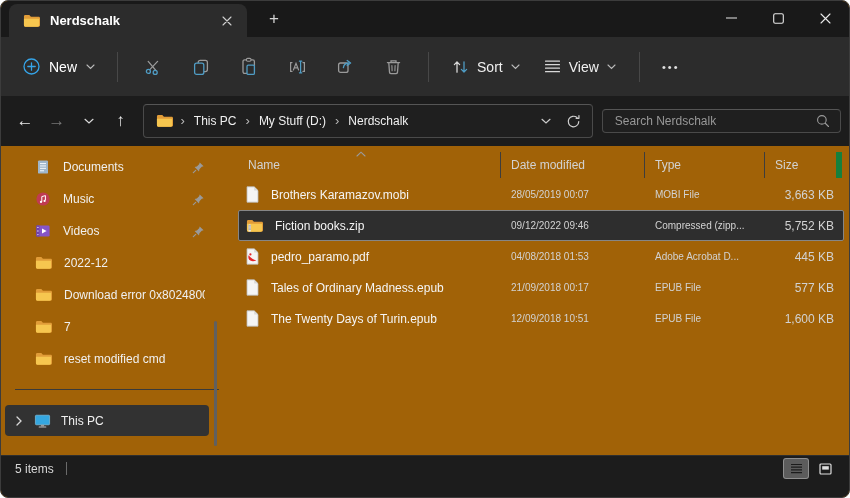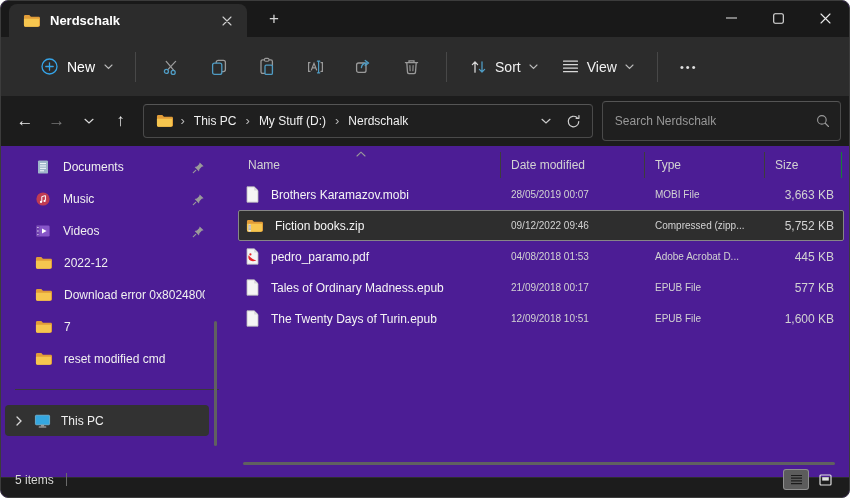--- a/index.html
+++ b/index.html
@@ -1,33 +1,33 @@
 <!DOCTYPE html>
 <html><head>
 <meta charset="utf-8">
 <style>
   * { margin:0; padding:0; box-sizing:border-box; }
   html,body { width:850px; height:498px; background:#ffffff; font-family:"Liberation Sans", sans-serif; }
   .window {
-    position:absolute; inset:0; background:#4c1d95; color:#e8e8e8;
+    position:absolute; inset:0; background:#a16207; color:#e8e8e8;
     border-radius:8px; overflow:hidden; border:1px solid #3c3c3c;
   }
   
   .tabstrip { position:relative; height:36px; background:#191919; display:flex; align-items:flex-end; }
   .tab {
     margin-left:8px; width:238px; height:33px; background:#2c2c2c;
     border-radius:8px 8px 0 0; display:flex; align-items:center; padding:0 8px 0 14px; gap:10px;
   }
   .tab-title { flex:1; font-size:13px; font-weight:700; color:#ffffff; white-space:nowrap; overflow:hidden; }
   .tab-close { width:24px; height:24px; display:flex; align-items:center; justify-content:center; border-radius:4px; cursor:default; }
   .newtab { width:30px; height:30px; margin:0 0 3px 12px; display:flex; align-items:center; justify-content:center; font-size:17px; color:#d4d4d4; border-radius:4px; }
   .win-controls { position:absolute; right:0; top:0; height:34px; display:flex; }
   .win-btn { width:47px; height:34px; display:flex; align-items:center; justify-content:center; }
   
-  .toolbar { height:59px; background:#2c2c2c; display:flex; align-items:center; padding:0 29px; }
+  .toolbar { height:59px; background:#2c2c2c; display:flex; align-items:center; padding:0 11px; }
   .tb-new { display:flex; align-items:center; gap:9px; padding:8px 11px; border-radius:5px; }
   .tb-new-label { font-size:14px; color:#ffffff; }
   .tb-divider { width:1px; height:30px; background:#484848; margin:0 11px; }
   .tb-icon-btn { width:48px; height:40px; display:flex; align-items:center; justify-content:center; border-radius:5px; }
   .tb-group { display:flex; align-items:center; gap:8px; padding:8px 12px; border-radius:5px; }
   .tb-group-label { font-size:14px; color:#f0f0f0; }
   .tb-more { width:40px; height:40px; display:flex; align-items:center; justify-content:center; border-radius:5px; color:#e0e0e0; font-size:11px; letter-spacing:2px; }
   
   .addr-row { height:50px; display:flex; align-items:center; padding:0 8px; background:#1c1c1c; }
   .nav-btn { width:32px; height:32px; display:flex; align-items:center; justify-content:center; font-size:17px; border-radius:4px; }
@@ -35,50 +35,50 @@
   .addr-box {
     margin-left:6px; width:452px; height:34px; background:#1f1f1f;
     border:1px solid #4a4a4a; border-top-color:#555; border-radius:4px;
     display:flex; align-items:center; padding:0 4px 0 12px;
   }
   .crumb { font-size:12px; color:#f0f0f0; padding:4px 7px; border-radius:3px; white-space:nowrap; }
   .crumb-sep { font-size:13px; color:#b9b9b9; padding:0 2px 2px 2px; }
   .addr-spacer { flex:1; }
   .addr-btn { width:28px; height:28px; display:flex; align-items:center; justify-content:center; border-radius:4px; }
   .search-box {
-    margin-left:9px; width:240px; height:40px; background:#1f1f1f;
+    margin-left:9px; width:240px; height:24px; background:#1f1f1f;
     border:1px solid #4a4a4a; border-top-color:#555; border-radius:4px;
     display:flex; align-items:center; padding:0 10px 0 12px;
   }
   .search-box input { flex:1; background:transparent; border:none; outline:none; color:#e8e8e8; font-size:12px; font-family:"Liberation Sans", sans-serif; }
   .search-box input::placeholder { color:#989898; }
   
   .content { position:absolute; top:145px; bottom:26px; left:0; right:0; display:flex; }
   .sidebar { width:232px; position:relative; padding-top:5px; flex:none; }
   .side-item { height:32px; margin:0 20px 0 4px; display:flex; align-items:center; padding:0 8px 0 30px; gap:12px; border-radius:4px; font-size:12px; color:#f0f0f0; }
   .side-item .lbl { flex:1; white-space:nowrap; overflow:hidden; }
   .side-sep { height:1px; background:#3a3a3a; margin:14px 14px 0 14px; }
   .side-thispc { height:31px; margin:15px 24px 0 4px; display:flex; align-items:center; padding:0 8px 0 10px; gap:10px; border-radius:4px; font-size:12px; color:#f0f0f0; background:#323232; }
   .side-scrollthumb { position:absolute; right:16px; top:175px; width:3px; height:125px; background:#606060; border-radius:2px; }
   
   .filepane { flex:1; position:relative; padding:5px 0 0 5px; }
   .listwrap { width:606px; }
   .lheader { display:grid; grid-template-columns:262px 144px 120px 78px; height:28px; align-items:center; position:relative; }
   .hcell { font-size:12px; color:#d2d2d2; padding:0 10px; height:18px; line-height:18px; }
   .hcell.bl { border-left:1px solid #3d3d3d; height:26px; line-height:26px; }
-  .hcell.br { border-right:1px solid #15803d; }
+  .hcell.br { border-right:6px solid #15803d; }
   .sort-asc { position:absolute; left:118px; top:0px; }
   .frow { display:grid; grid-template-columns:262px 144px 120px 78px; height:31px; align-items:center; border:1px solid transparent; border-radius:2px; }
   .frow.selected { background:#2e2e2e; border-color:#868686; }
   .c-name { display:flex; align-items:center; gap:12px; padding-left:7px; font-size:12px; color:#f5f5f5; white-space:nowrap; overflow:hidden; }
   .c-date, .c-type { font-size:10px; color:#d2d2d2; padding:0 10px; white-space:nowrap; }
   .c-size { font-size:12px; color:#d2d2d2; text-align:right; padding-right:9px; white-space:nowrap; }
   .h-scrollbar { position:absolute; left:10px; right:14px; bottom:6px; height:3px; background:#606060; border-radius:2px; }
   
-  .statusbar { position:absolute; left:0; right:0; bottom:0; height:20px; display:flex; align-items:center; padding:0 12px 16px 14px; border-top:1px solid #2e2e2e; background:#1c1c1c; }
+  .statusbar { position:absolute; left:0; right:0; bottom:0; height:42px; display:flex; align-items:center; padding:0 12px 16px 14px; border-top:1px solid #2e2e2e; background:#1c1c1c; }
   .status-count { font-size:12px; color:#d8d8d8; }
   .status-div { width:1px; height:13px; background:#6a6a6a; margin-left:12px; }
   .view-toggles { margin-left:auto; display:flex; gap:5px; }
   .vt-btn { width:24px; height:19px; display:flex; align-items:center; justify-content:center; border-radius:2px; }
   .vt-btn.active { background:#5c5c5c; box-shadow:0 0 0 1px #8f8f8f; }
   svg { display:block; }
 </style>
 </head>
 <body>
 

